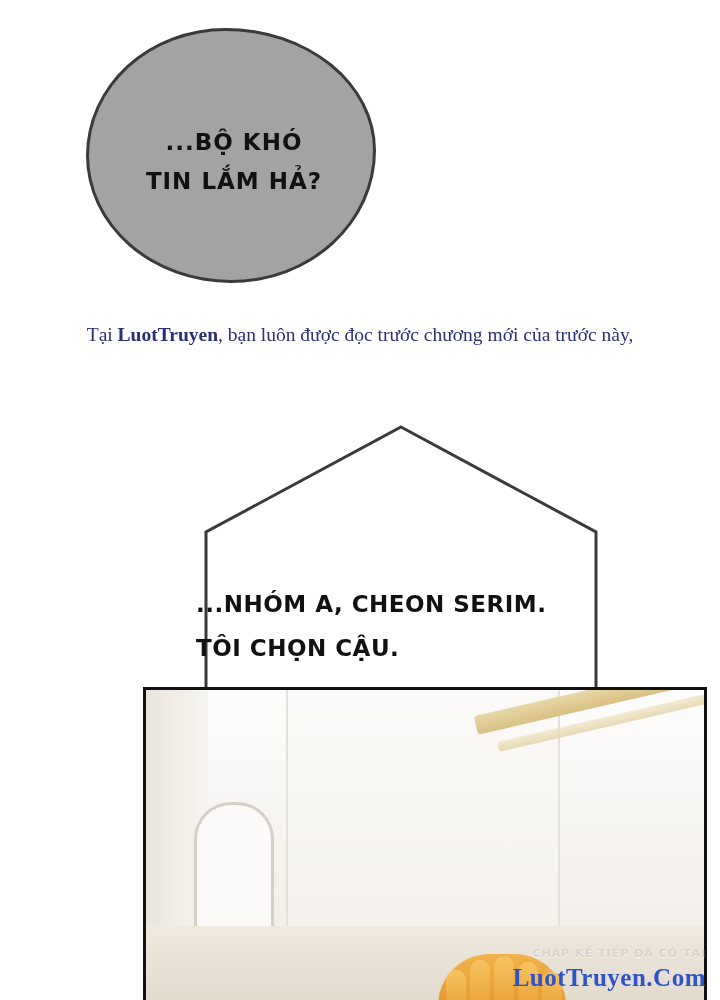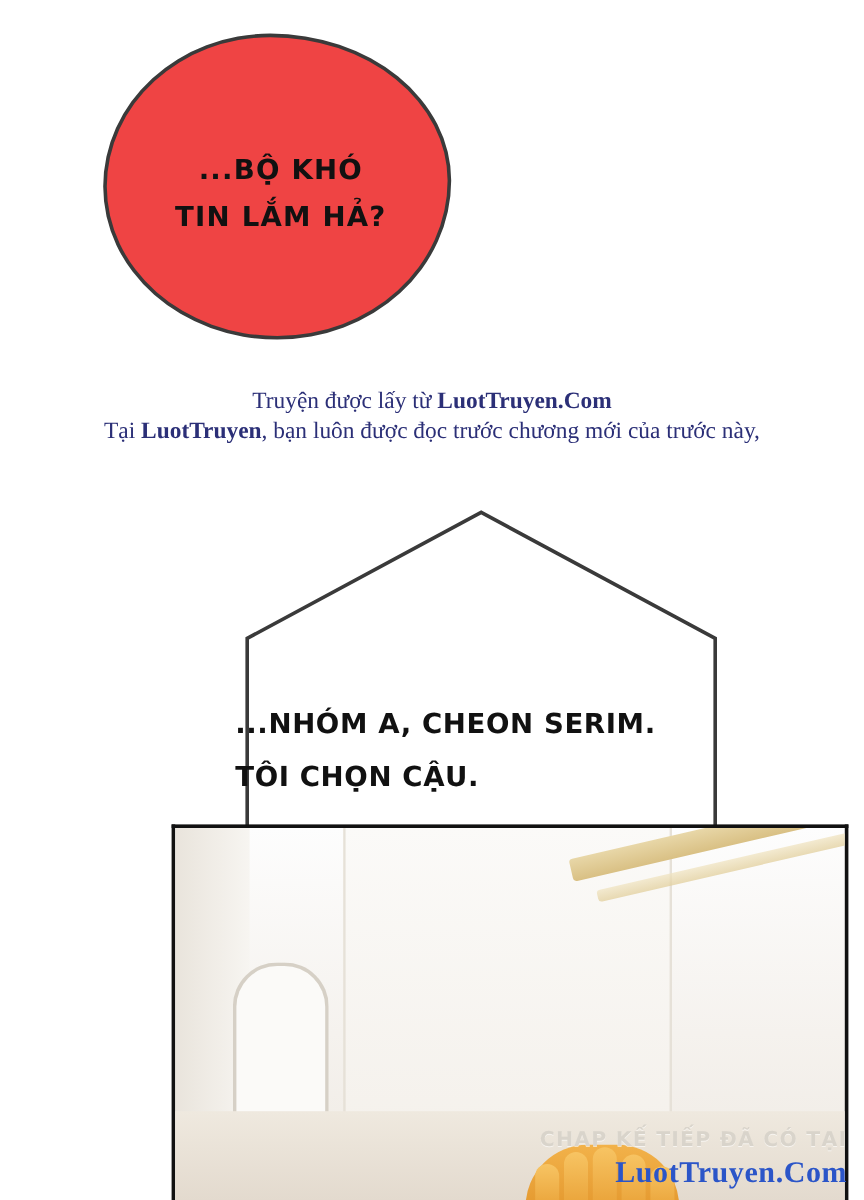--- a/index.html
+++ b/index.html
@@ -17,21 +17,21 @@
 
   
   .bubble-top {
     position: absolute;
     left: 86px;
     top: 28px;
     width: 290px;
     height: 255px;
     border: 3px solid #3a3a3a;
     border-radius: 48% 52% 50% 50% / 50% 48% 52% 50%;
-    background: #ef4444;
+    background: #a3a3a3;
     box-sizing: border-box;
   }
   .bubble-top-text {
     position: absolute;
     left: 0;
     top: 92px;
     width: 290px;
     text-align: center;
     font-family: "DejaVu Sans", sans-serif;
     font-weight: bold;
@@ -181,21 +181,21 @@
   .hs5 { left: 396px; height: 42px; }
 
   
   .wm {
     position: absolute;
     right: 14px;
     bottom: 40px;
     text-align: right;
     font-family: "DejaVu Sans", sans-serif;
     font-weight: bold;
-    font-size: 17px;
+    font-size: 11px;
     letter-spacing: 1px;
     color: #d9d4cb;
     text-shadow: 0 1px 0 rgba(255,255,255,.6);
   }
   .wm-brand {
     position: absolute;
     right: 14px;
     bottom: 8px;
     font-family: "Liberation Serif", serif;
     font-weight: bold;
@@ -206,21 +206,20 @@
 </style>
 </head>
 <body>
 
 <div class="bubble-top">
   <div class="bubble-top-text">...BỘ KHÓ
 TIN LẮM HẢ?</div>
 </div>
 
 <div class="promo">
-  <span class="line1"><span>Truyện được lấy từ </span><span class="brand">LuotTruyen.Com</span></span>
   <span class="line2"><span>Tại </span><span class="brand">LuotTruyen</span><span>, bạn luôn được đọc trước chương mới của trước này,</span></span>
 </div>
 
 <div class="hex-wrap">
   <svg class="hex-svg" width="410" height="400" viewBox="0 0 410 400">
     <polygon points="205,5 400,110 400,290 205,395 10,290 10,110" fill="#ffffff" stroke="#3a3a3a" stroke-width="3"></polygon>
   </svg>
   <div class="hex-text">...NHÓM A, CHEON SERIM.
 TÔI CHỌN CẬU.</div>
 </div>

